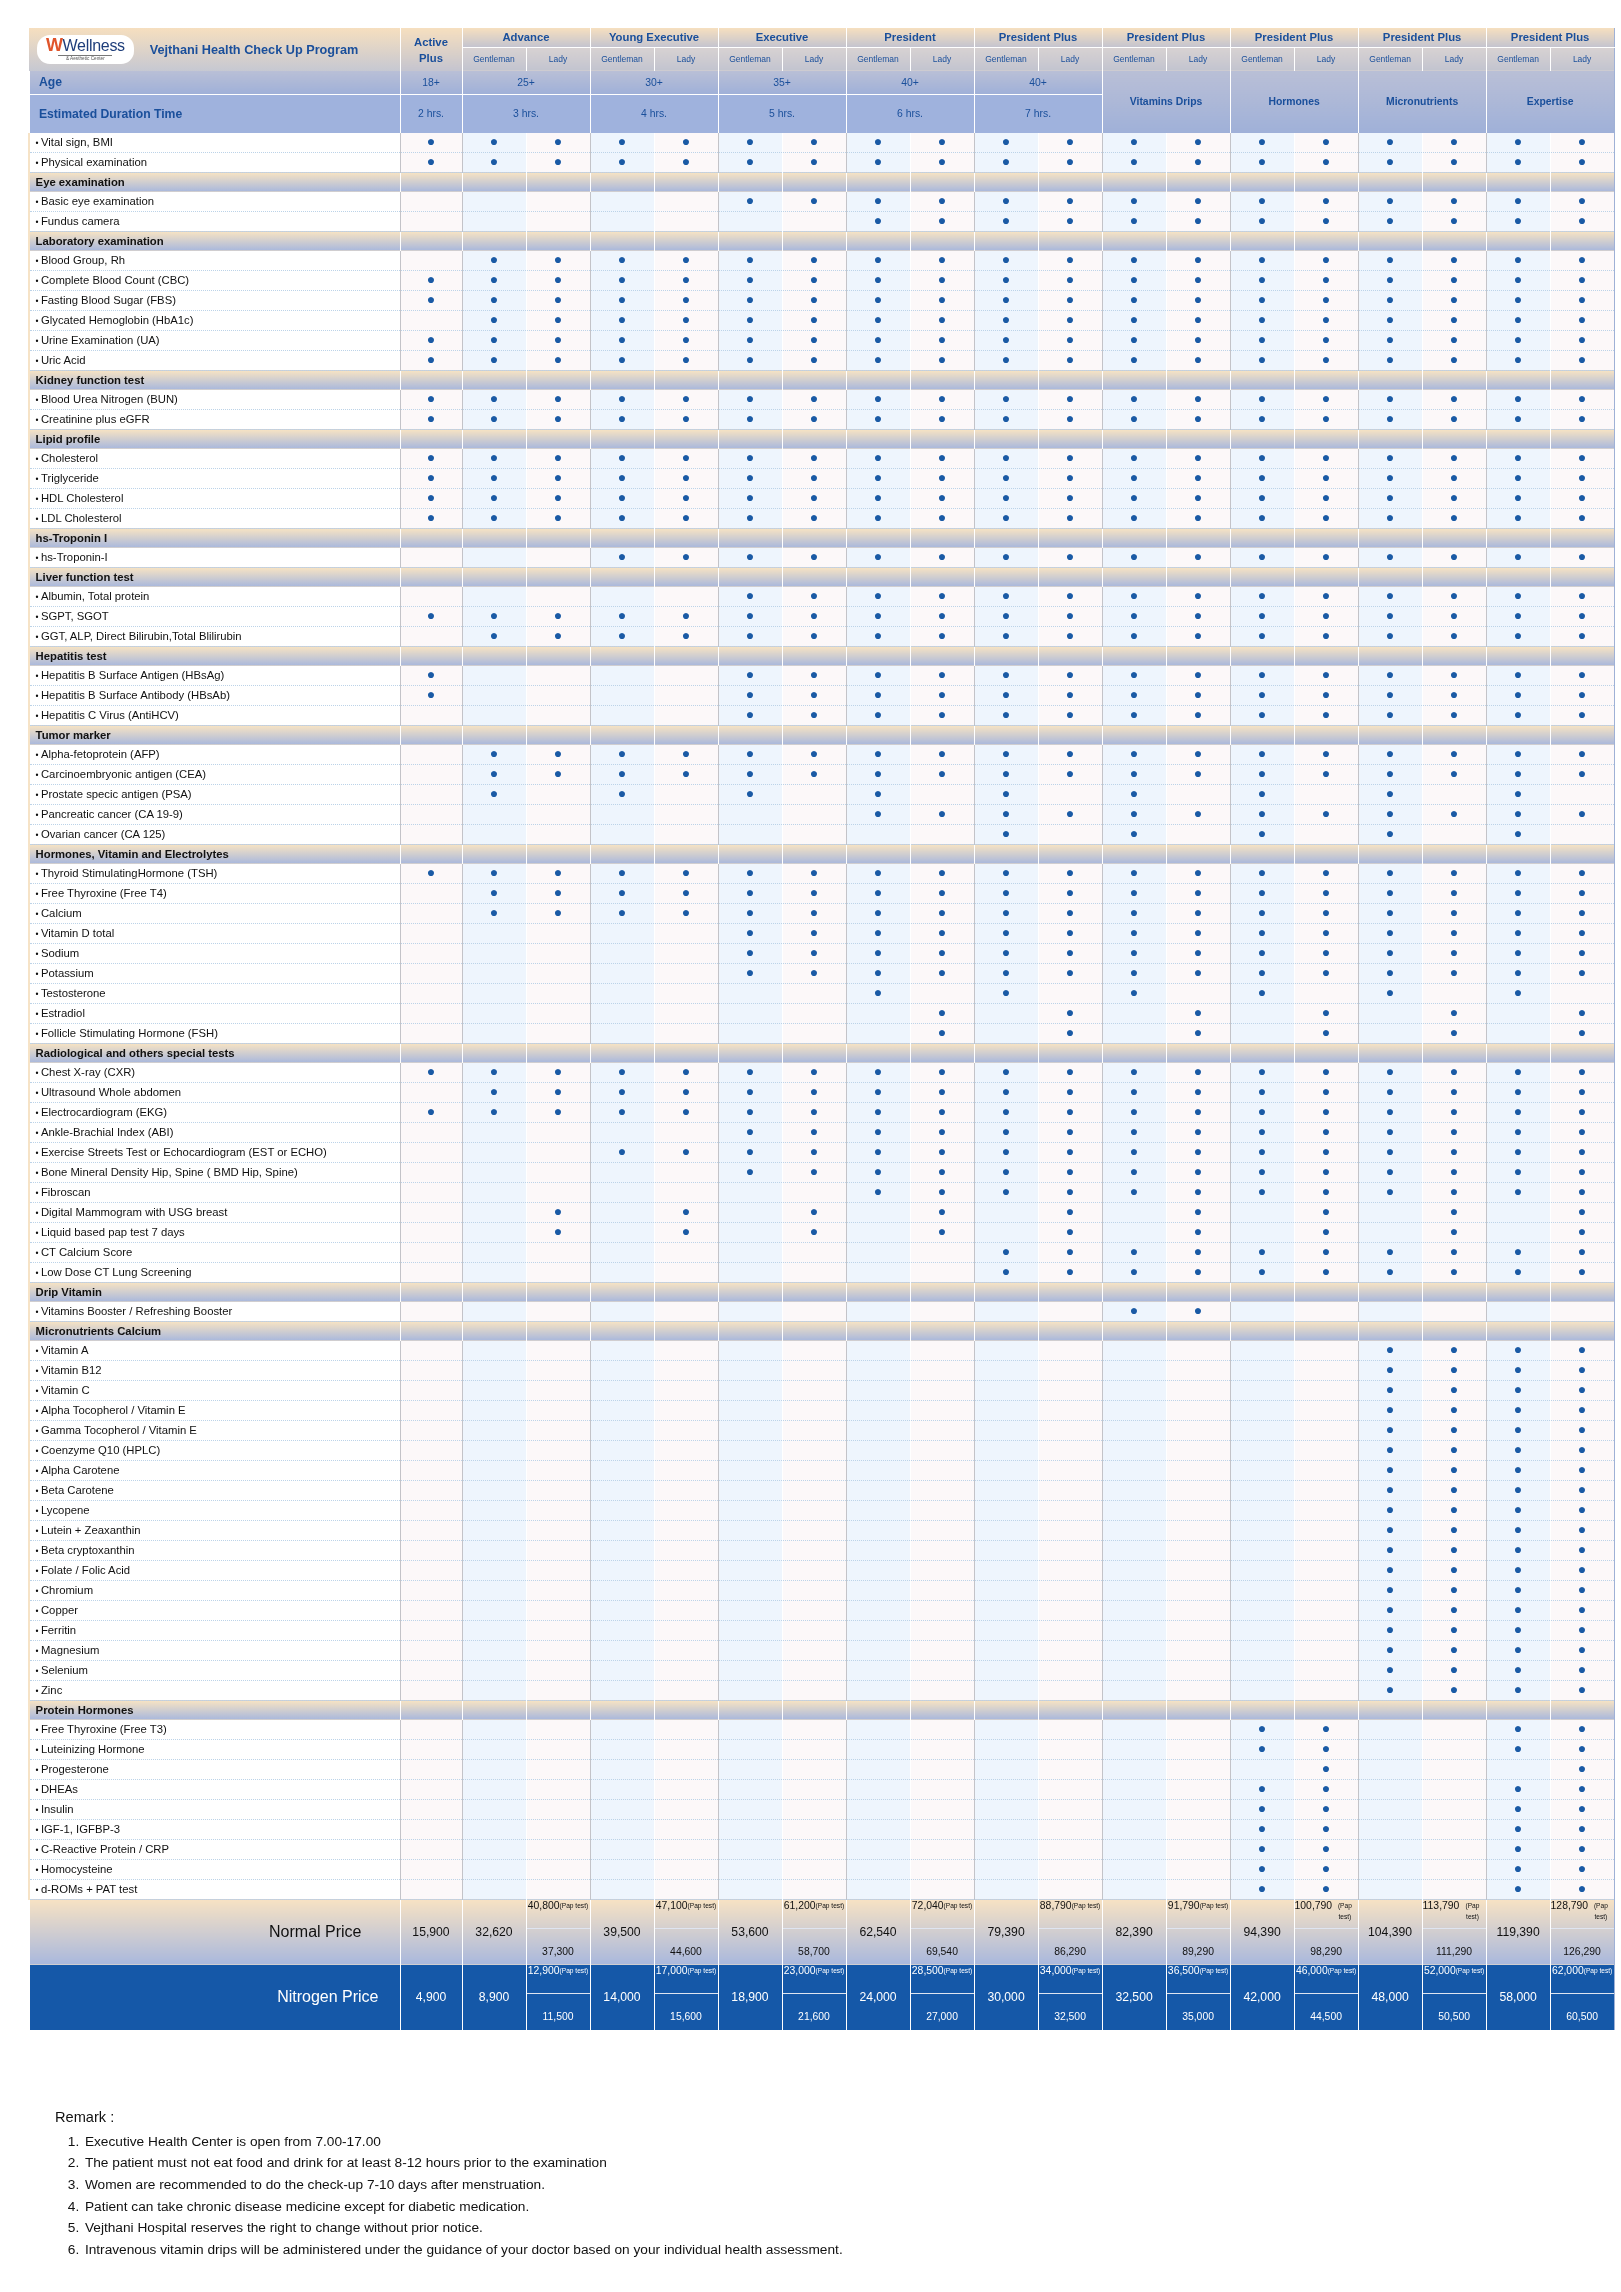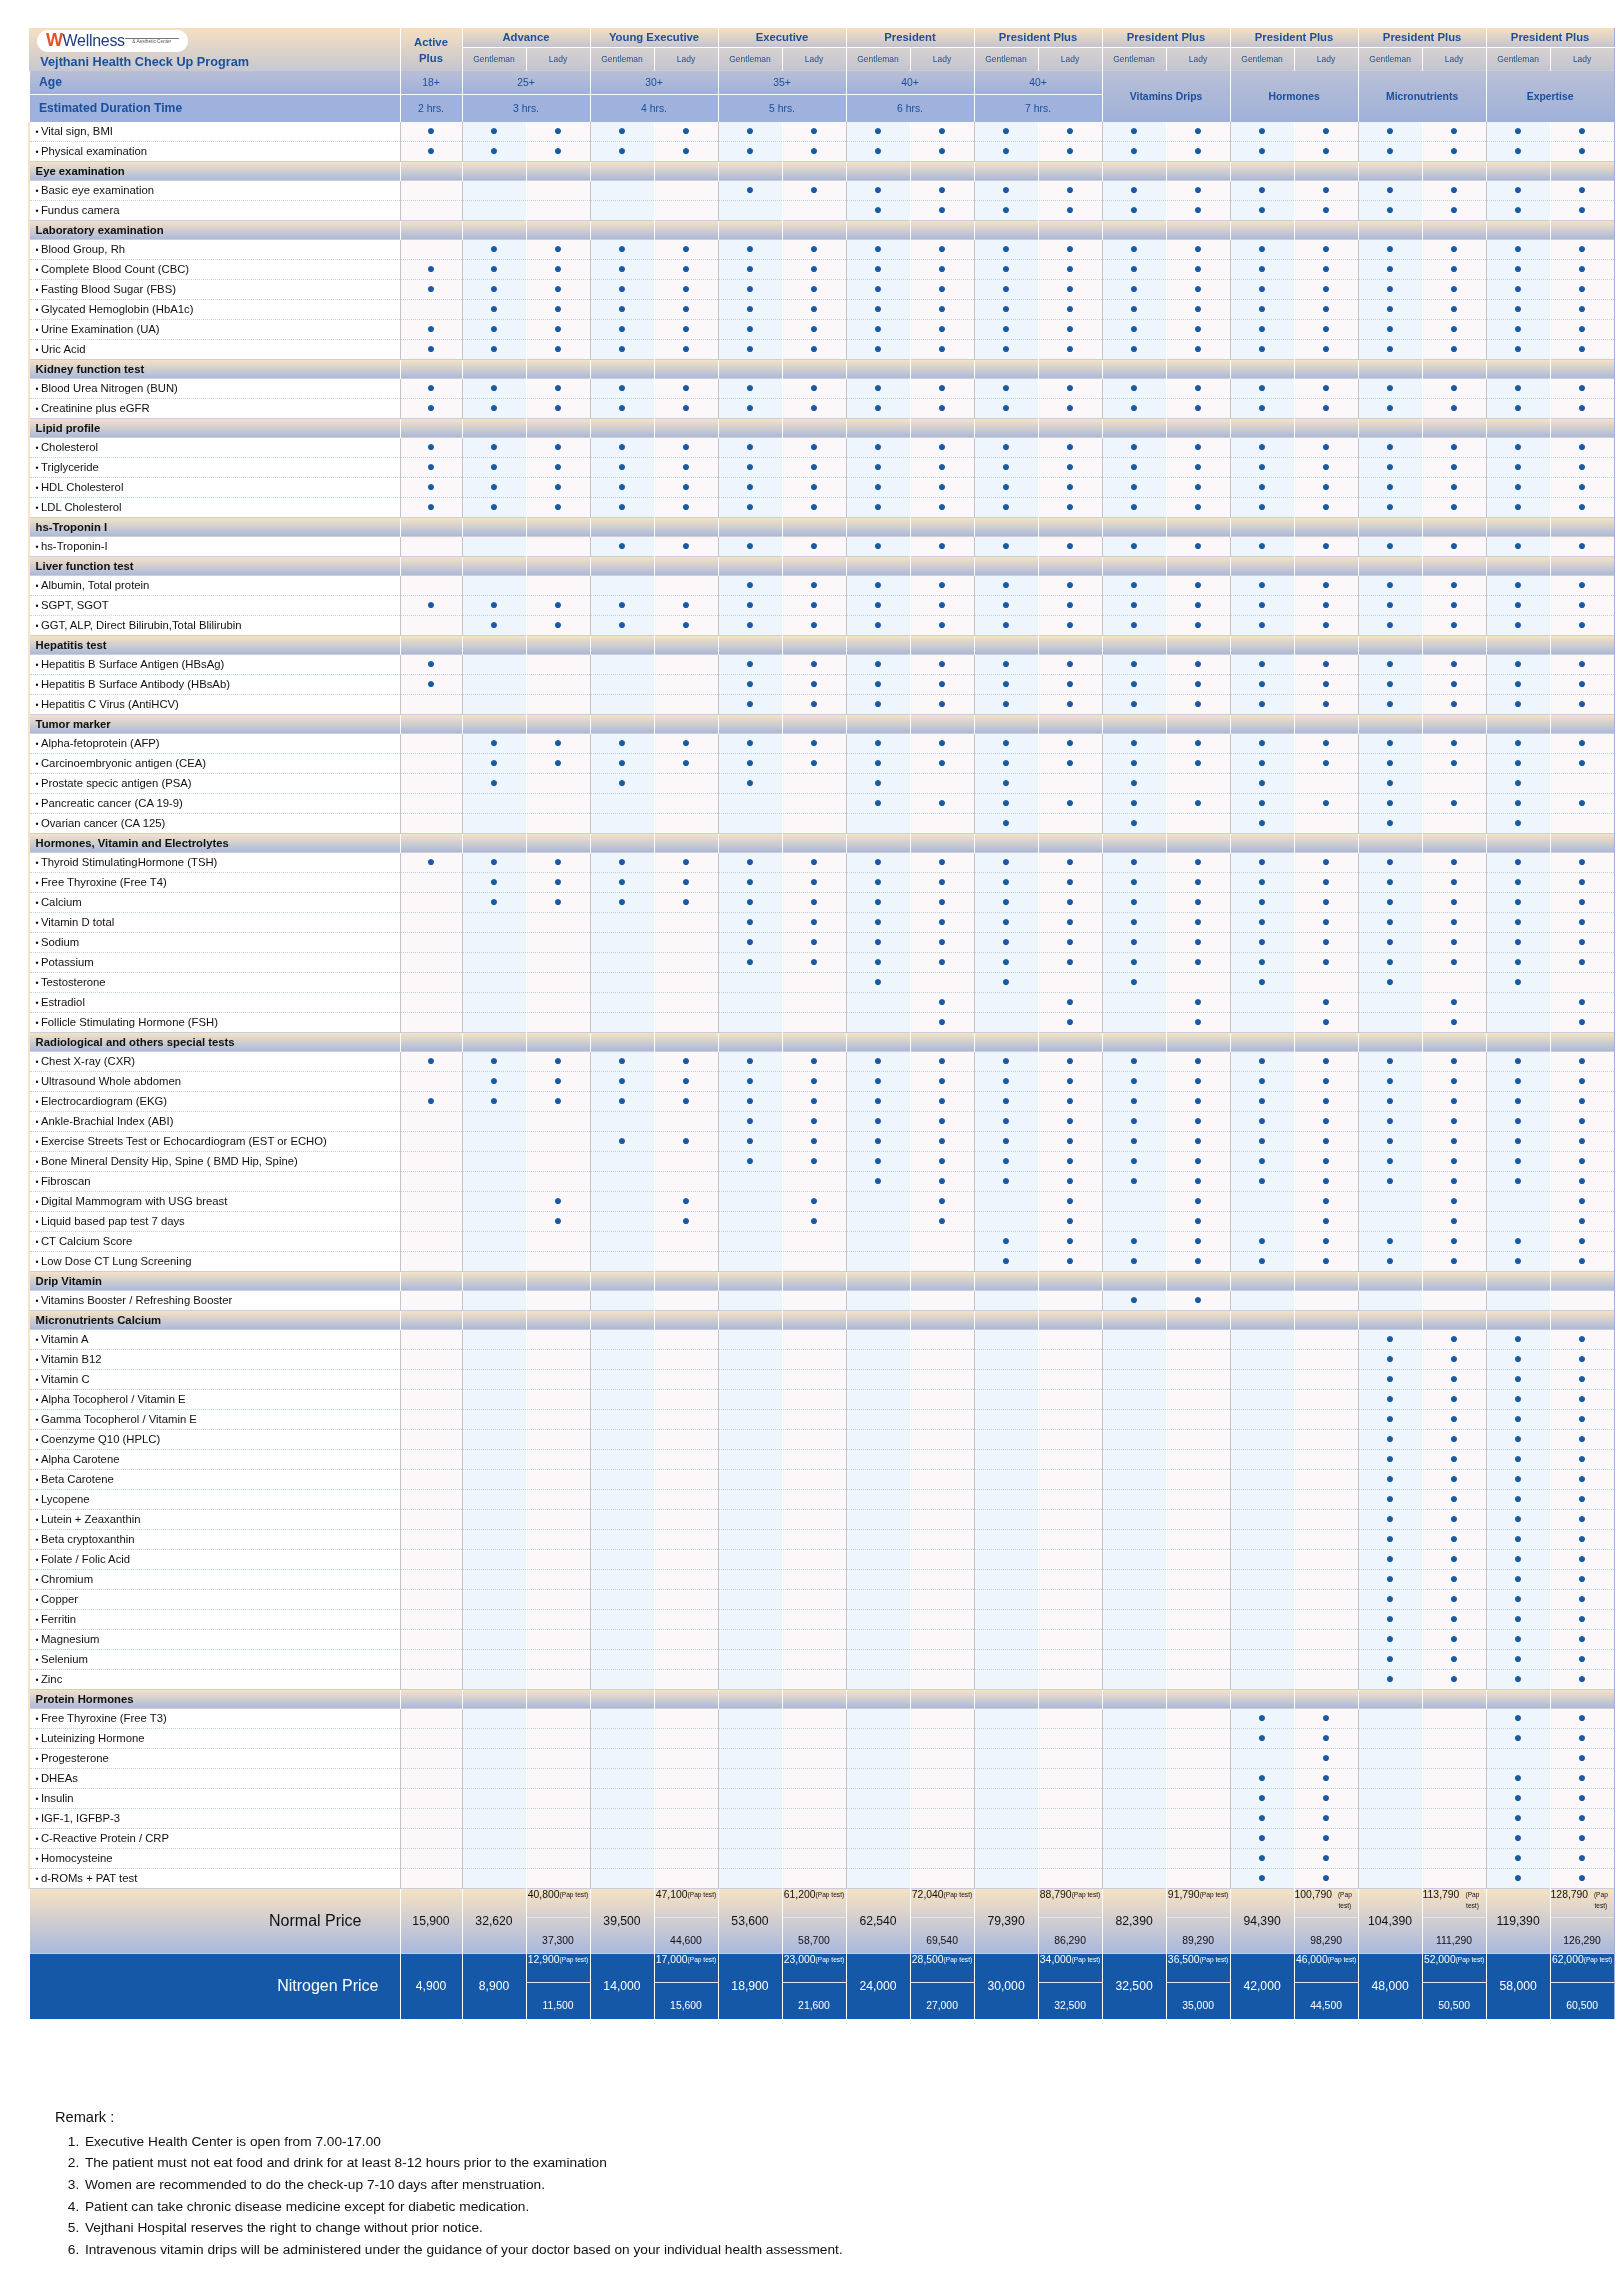--- a/index.html
+++ b/index.html
@@ -8,30 +8,30 @@
   table.grid { border-collapse: collapse; table-layout: fixed; width: 1566px; border-right: 1.9px solid #9fb1d6; }
   table.grid td, table.grid th { padding: 0; margin: 0; }
   col.c-label { width: 371px; }
   col.c-active { width: 62px; }
   col.c-sub { width: 64px; }
 
   
   .hdr { background: linear-gradient(#f6dfbf, #c4c4cf); border-left: 0.9px solid #fff; height: 17px; font-weight: bold; color: #1a4f9b; font-size: 11.3px; text-align: center; }
   .hdr-sub { background: linear-gradient(#d8d2d2, #c2c4cf); font-size: 8.5px; color: #1a4f9b; text-align: center; height: 21px; border-left: 0.9px solid #fff; border-top: 1.9px solid #fff; }
   .title-cell { background: linear-gradient(#f6dfbf, #c6c8d2); height: 43px; position: relative; vertical-align: middle; }
-  .logo { display: inline-flex; flex-direction: row; align-items: center; background: #fff; border-radius: 13px; padding: 1.9px 9.4px 2.8px 9.4px; margin-left: 7.5px; vertical-align: middle; }
+  .logo { display: inline-flex; flex-direction: column; align-items: center; background: #fff; border-radius: 13px; padding: 1.9px 9.4px 2.8px 9.4px; margin-left: 7.5px; vertical-align: middle; }
   .logo-word { font-size: 16px; color: #1e3d7a; letter-spacing: -0.3px; line-height: 16px; }
   .logo-w { color: #e0542a; font-weight: bold; font-size: 18px; }
   .logo-sub { font-size: 4.7px; color: #555; border-top: 0.9px solid #777; line-height: 5.6px; margin-top: 0.9px; padding: 0 7.5px; }
   .prog-title { display: inline-block; vertical-align: middle; margin-left: 11.3px; font-weight: bold; color: #1a4f9b; font-size: 12.7px; }
   .active-h { background: linear-gradient(#f6dfbf, #c4c4cf); color: #1a4f9b; font-weight: bold; font-size: 11.3px; text-align: center; line-height: 16px; border-left: 0.9px solid #fff; }
 
   .age-row td { background: linear-gradient(#b9bfd6, #9fb0d8); height: 22.6px; text-align: center; font-size: 10.4px; color: #1a4f9b; border-left: 0.9px solid #fff; }
   .age-row td.lbl, .dur-row td.lbl { text-align: left; padding-left: 9.4px; font-weight: bold; font-size: 12.2px; color: #1a4f9b; }
-  .dur-row td { background: #9fb2dd; height: 27px; text-align: center; font-size: 10.4px; color: #1a4f9b; border-left: 0.9px solid #fff; border-top: 1.9px solid #fff; }
+  .dur-row td { background: #9fb2dd; height: 38px; text-align: center; font-size: 10.4px; color: #1a4f9b; border-left: 0.9px solid #fff; border-top: 1.9px solid #fff; }
   .special-hdr { background: linear-gradient(#b9bfd6, #9fb0d8) !important; font-weight: bold; font-size: 10.4px; color: #1a4f9b; text-align: center; vertical-align: middle; }
 
   .sec td { background: linear-gradient(#f7e3c3, #a9b8dc); height: 19px; border-left: 1.9px solid #fff; }
   .sec td.lbl { font-weight: bold; font-size: 11.3px; padding-left: 5.6px; border-left: 2.8px solid #f6e3c7; color: #111; }
 
   .item td { height: 19px; font-size: 11.3px; border-bottom: 0.9px dotted #bcd3e8; text-align: center; color: #1a5aa5; }
   .item td.lbl { text-align: left; padding-left: 5.6px; color: #111; background: #fff; border-left: 2.8px solid #f6e3c7; }
   .item td.g { background: #eef5fd; border-left: 0.9px solid #c3c3c8; }
   .item td.l { background: #fcf8f9; border-left: 0.9px solid #fff; }
   .item td.a { background: #fcf8f9; border-left: 0.9px solid #c3c3c8; }

